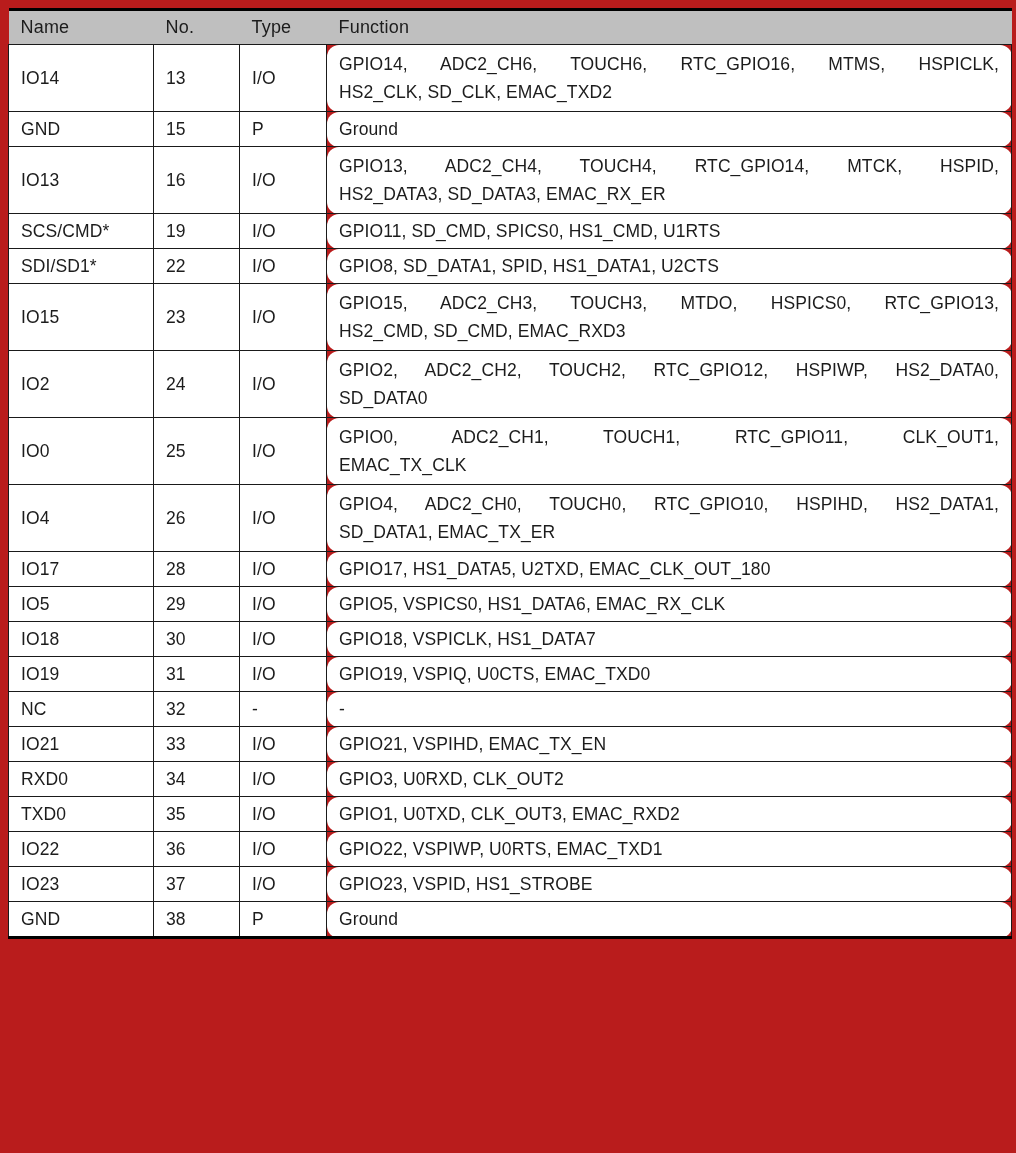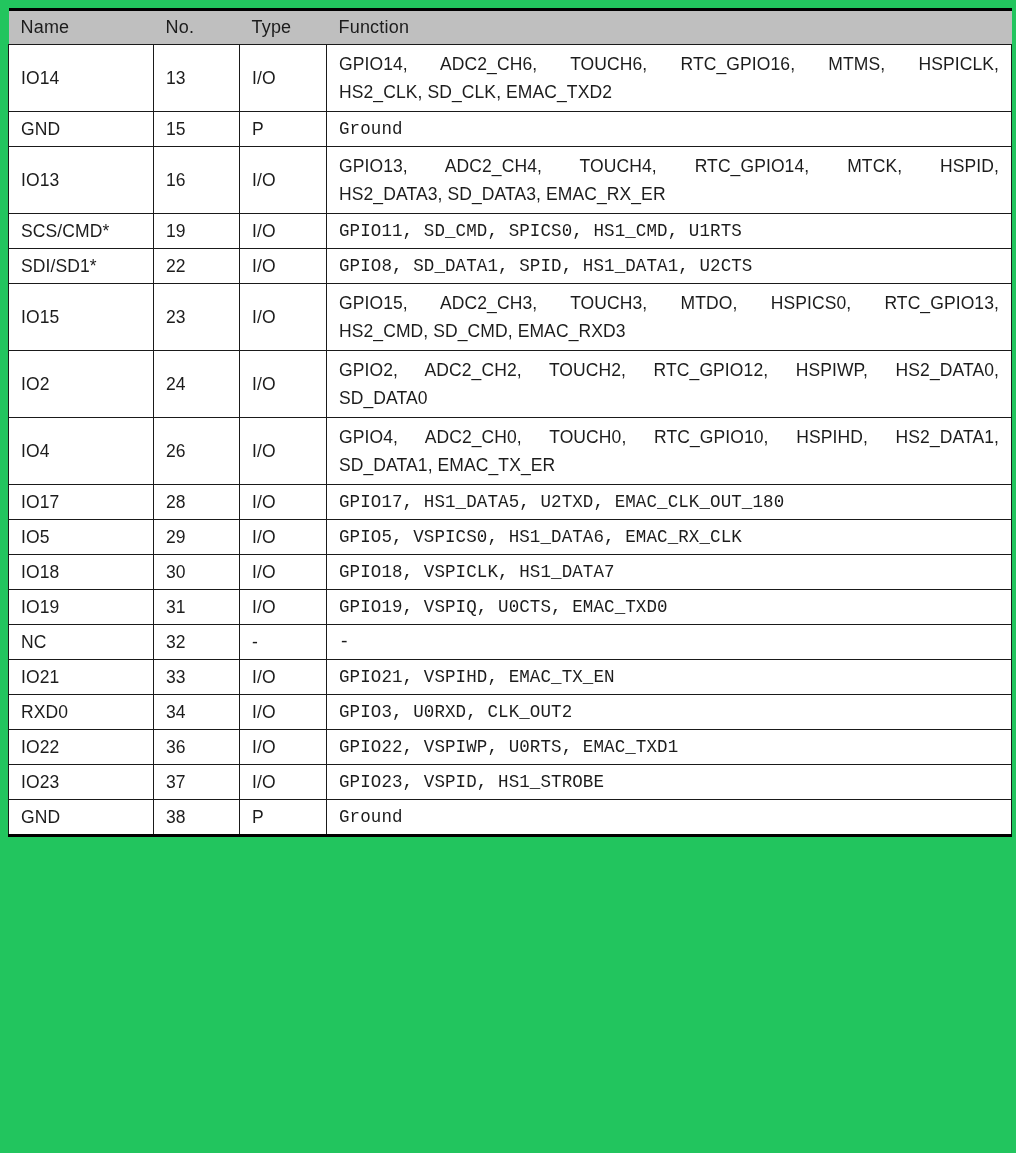--- a/index.html
+++ b/index.html
@@ -8,21 +8,21 @@
     background: #ffffff;
     width: 1016px;
     height: 1153px;
     font-family: "Liberation Sans", sans-serif;
     color: #1c1c1c;
   }
   .page {
     position: relative;
     width: 1016px;
     height: 1153px;
-    background: #22c55e;
+    background: #b91c1c;
     overflow: hidden;
   }
   table.pin-table {
     position: absolute;
     left: 8px;
     top: 8px;
     width: 1003px;
     border-collapse: collapse;
     table-layout: fixed;
     border-top: 3px solid #000000;
@@ -43,23 +43,23 @@
   table.pin-table td {
     border: 1.5px solid #1a1a1a;
     font-size: 17.5px;
     vertical-align: middle;
     padding: 0 12px;
     background: #ffffff;
     letter-spacing: 0.1px;
   }
   tr.row-single td { height: 34px; }
   tr.row-double td { height: 66px; }
-  td.fn-cell { padding-right: 10px; }
+  td.fn-cell { padding-right: 10px; border-radius: 12px; }
   .fline { line-height: 28px; }
-  tr.row-single .fline { line-height: 20px; font-family: Liberation Mono, monospace; }
+  tr.row-single .fline { line-height: 20px; }
   .fline.just {
     text-align: justify;
     text-align-last: justify;
   }
 </style>
 </head>
 <body>
 
 <div class="page">
   <table class="pin-table">
@@ -132,20 +132,29 @@
         <tr class="row-double">
           <td>IO2</td>
           <td>24</td>
           <td>I/O</td>
           <td class="fn-cell">
             <div class="fline just">GPIO2, ADC2_CH2, TOUCH2, RTC_GPIO12, HSPIWP, HS2_DATA0,</div>
             <div class="fline">SD_DATA0</div>
           </td>
         </tr>
         <tr class="row-double">
+          <td>IO0</td>
+          <td>25</td>
+          <td>I/O</td>
+          <td class="fn-cell">
+            <div class="fline just">GPIO0, ADC2_CH1, TOUCH1, RTC_GPIO11, CLK_OUT1,</div>
+            <div class="fline">EMAC_TX_CLK</div>
+          </td>
+        </tr>
+        <tr class="row-double">
           <td>IO4</td>
           <td>26</td>
           <td>I/O</td>
           <td class="fn-cell">
             <div class="fline just">GPIO4, ADC2_CH0, TOUCH0, RTC_GPIO10, HSPIHD, HS2_DATA1,</div>
             <div class="fline">SD_DATA1, EMAC_TX_ER</div>
           </td>
         </tr>
         <tr class="row-single">
           <td>IO17</td>
@@ -194,20 +203,28 @@
           <td class="fn-cell">
             <div class="fline">GPIO21, VSPIHD, EMAC_TX_EN</div>
           </td>
         </tr>
         <tr class="row-single">
           <td>RXD0</td>
           <td>34</td>
           <td>I/O</td>
           <td class="fn-cell">
             <div class="fline">GPIO3, U0RXD, CLK_OUT2</div>
+          </td>
+        </tr>
+        <tr class="row-single">
+          <td>TXD0</td>
+          <td>35</td>
+          <td>I/O</td>
+          <td class="fn-cell">
+            <div class="fline">GPIO1, U0TXD, CLK_OUT3, EMAC_RXD2</div>
           </td>
         </tr>
         <tr class="row-single">
           <td>IO22</td>
           <td>36</td>
           <td>I/O</td>
           <td class="fn-cell">
             <div class="fline">GPIO22, VSPIWP, U0RTS, EMAC_TXD1</div>
           </td>
         </tr>

